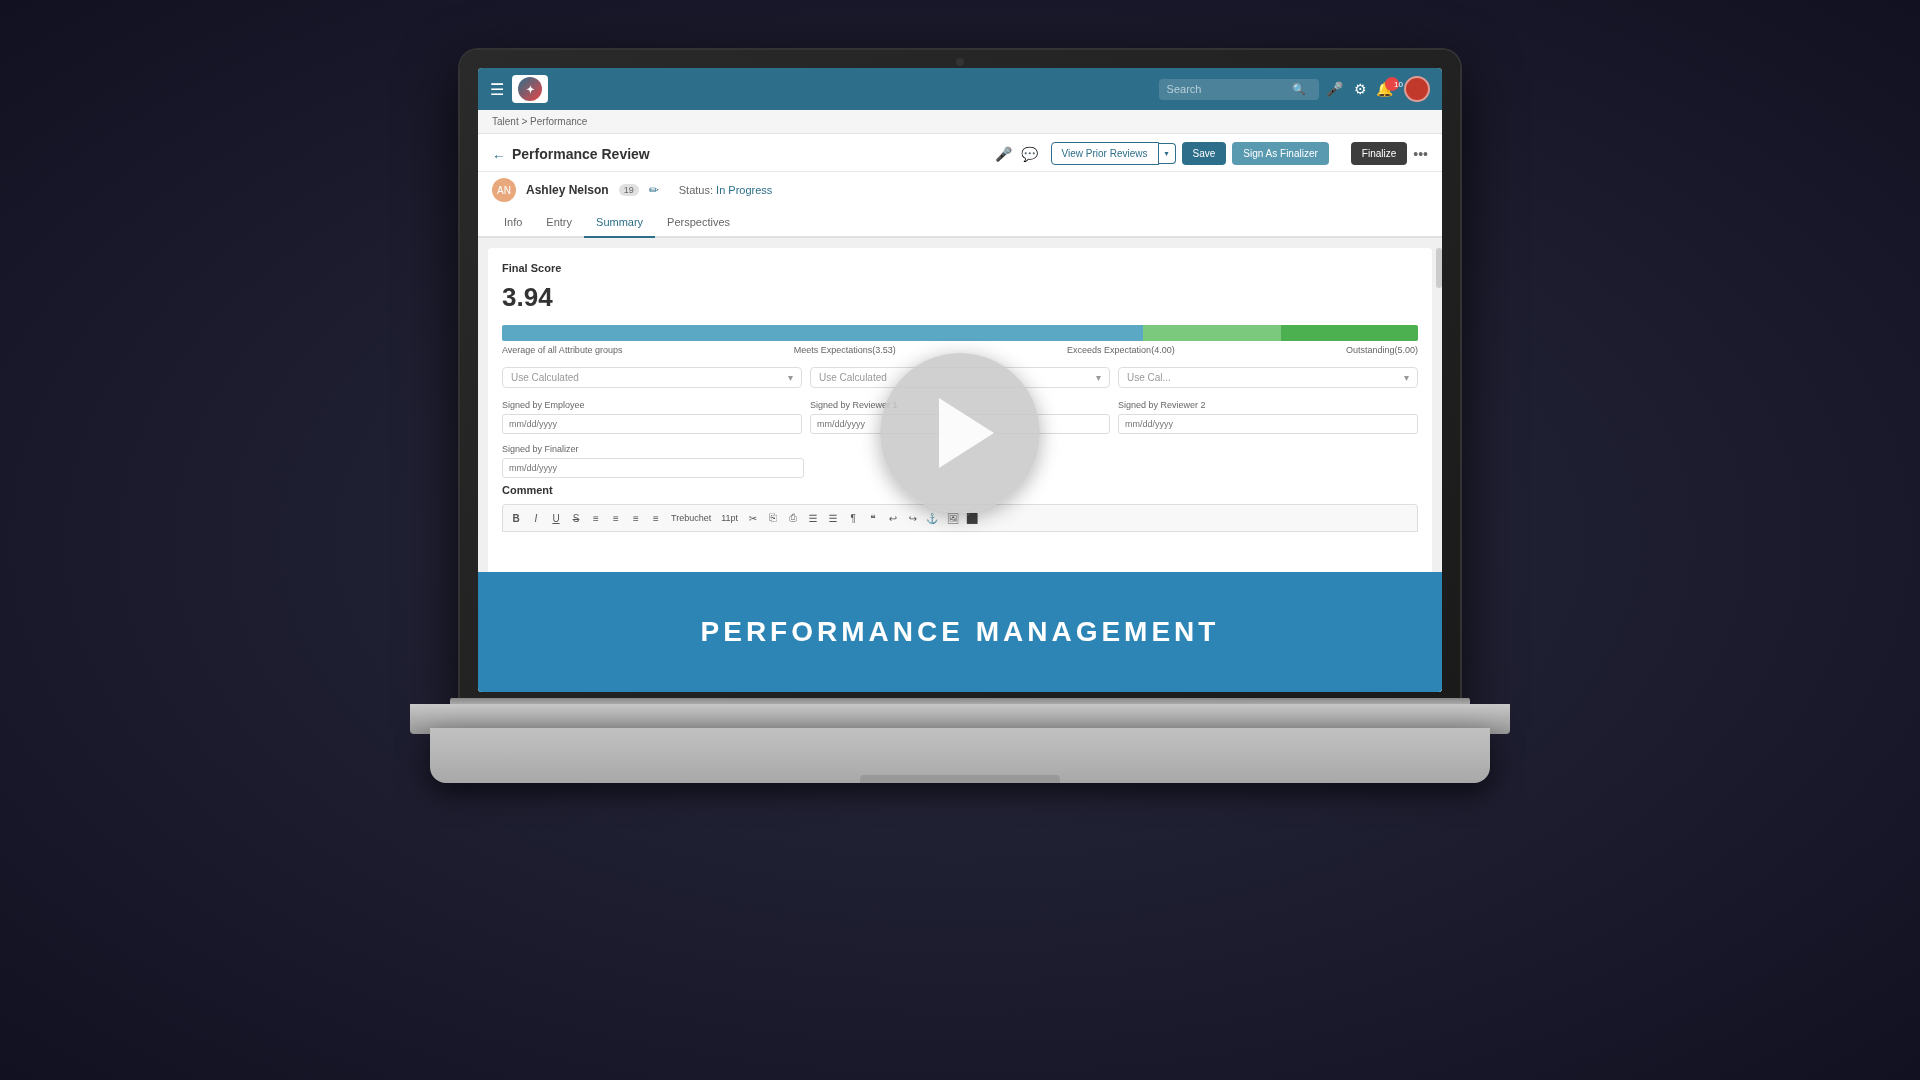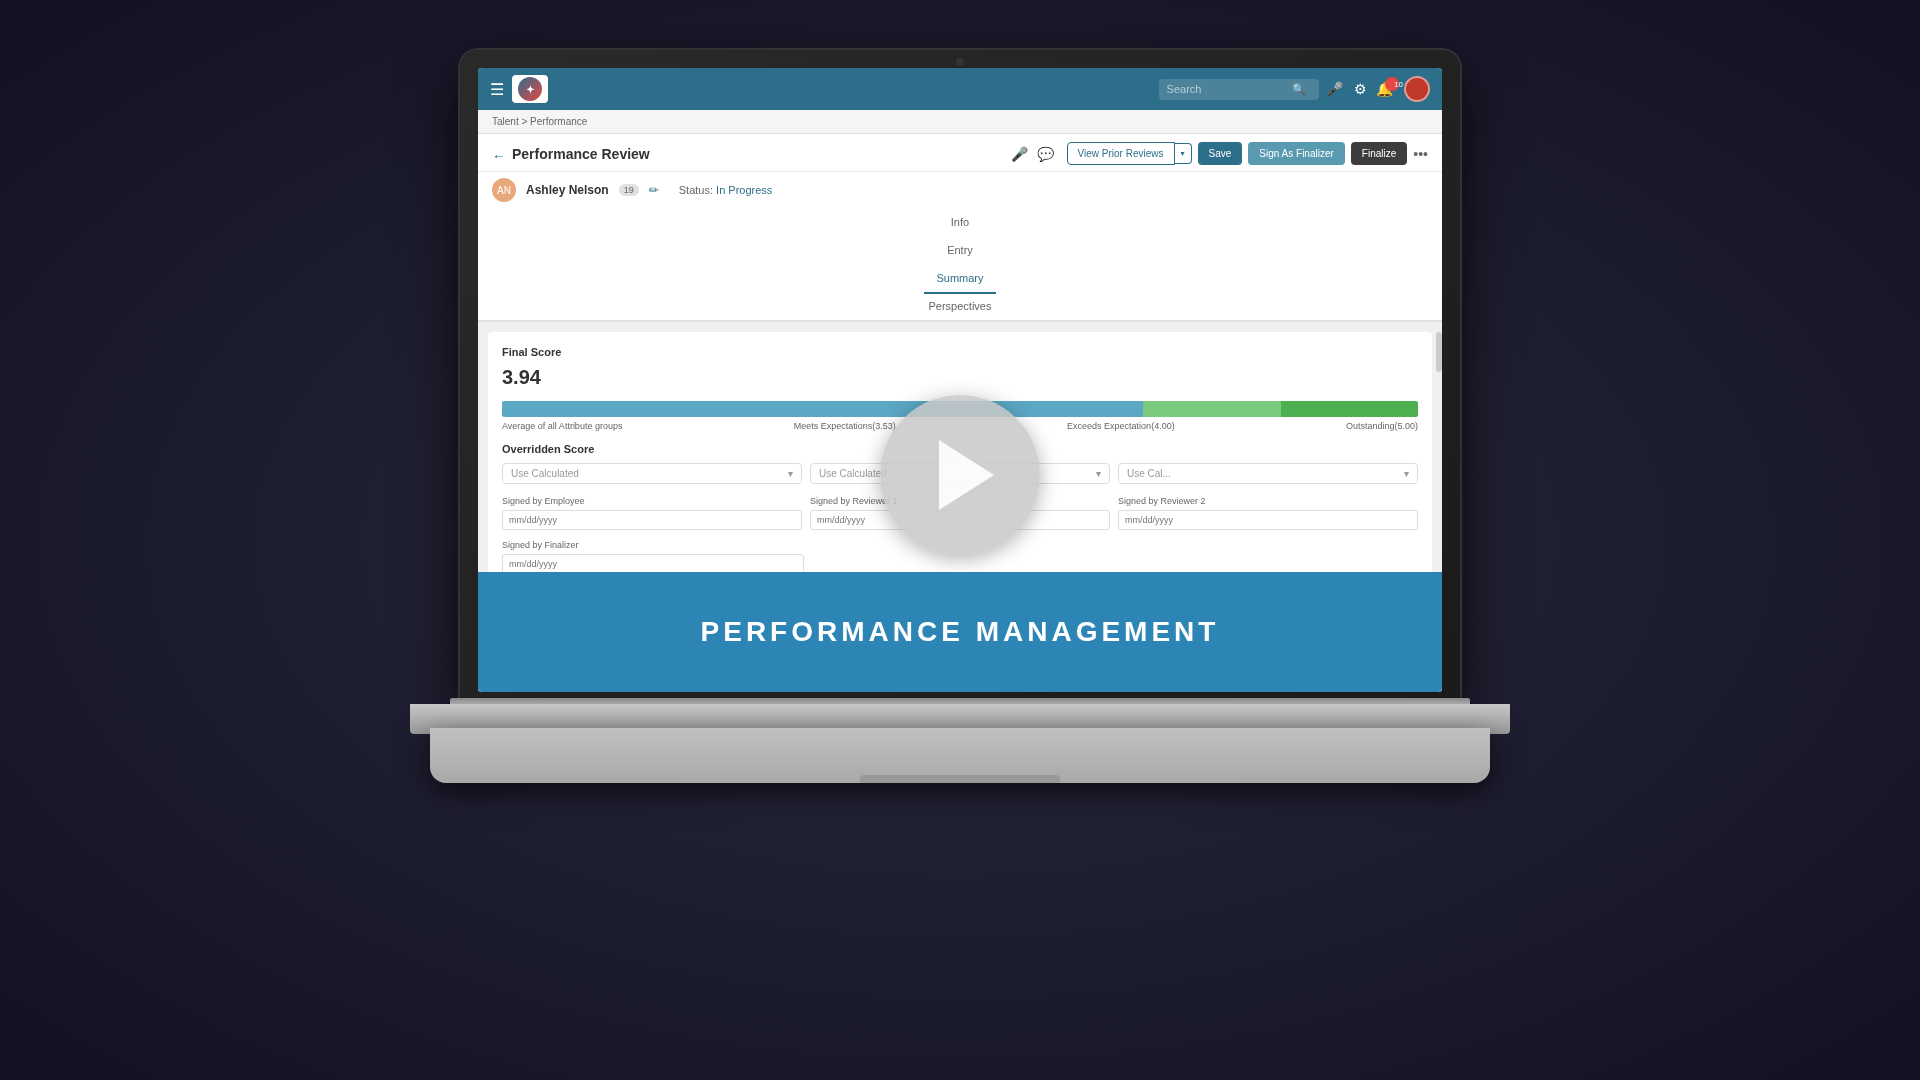--- a/index.html
+++ b/index.html
@@ -278,20 +278,21 @@
     }
 
     .btn-secondary {
       background: #5a9ab0;
       color: white;
     }
 
     .btn-dark {
       background: #3d3d3d;
       color: white;
+      margin-left: 16px;
     }
 
     .btn-group {
       display: flex;
       align-items: center;
     }
 
     .btn-group .btn { border-radius: 4px 0 0 4px; }
     .btn-group-arrow {
       padding: 5px 6px;
@@ -348,21 +349,20 @@
     .status-value { color: #2d6e8a; font-weight: 400; }
 
     
     .tabs-bar {
       display: flex;
       align-items: center;
       padding: 0 14px;
       border-bottom: 2px solid #e0e0e0;
       background: white;
       flex-shrink: 0;
-      flex-direction: column;
     }
 
     .tab {
       padding: 8px 12px;
       font-size: 11px;
       color: #666;
       cursor: pointer;
       border-bottom: 2px solid transparent;
       margin-bottom: -2px;
     }
@@ -391,21 +391,21 @@
     }
 
     .section-title {
       font-size: 11px;
       font-weight: 600;
       color: #333;
       margin-bottom: 8px;
     }
 
     .score-value {
-      font-size: 20px;
+      font-size: 26px;
       font-weight: 700;
       color: #333;
       margin-bottom: 12px;
     }
 
     
     .score-bar-container {
       margin-bottom: 12px;
     }
 
@@ -670,21 +670,20 @@
             <div class="score-bar-container">
               <div class="score-bar"></div>
               <div class="score-bar-labels">
                 <span>Average of all Attribute groups</span>
                 <span>Meets Expectations(3.53)</span>
                 <span>Exceeds Expectation(4.00)</span>
                 <span>Outstanding(5.00)</span>
               </div>
             </div>
 
-            <div class="section-title">Overridden Score</div>
             <div class="overridden-row">
               <div class="select-field">
                 <span>Use Calculated</span>
                 <span>▾</span>
               </div>
               <div class="select-field">
                 <span>Use Calculated</span>
                 <span>▾</span>
               </div>
               <div class="select-field">

